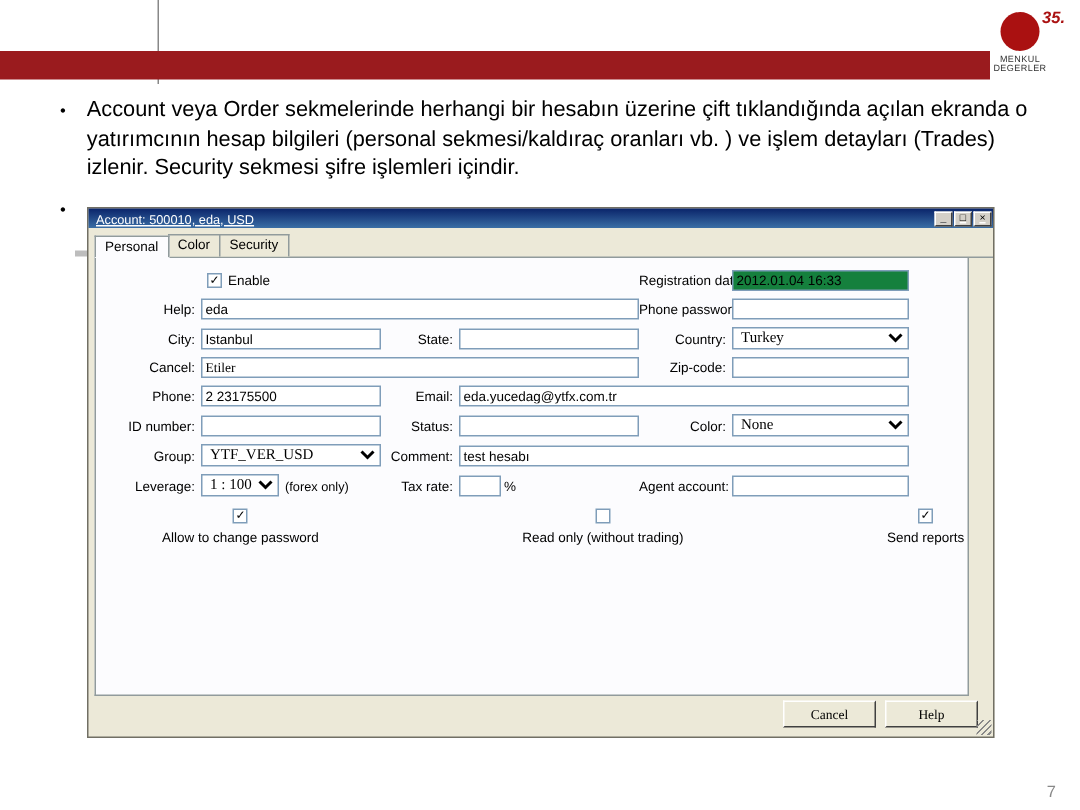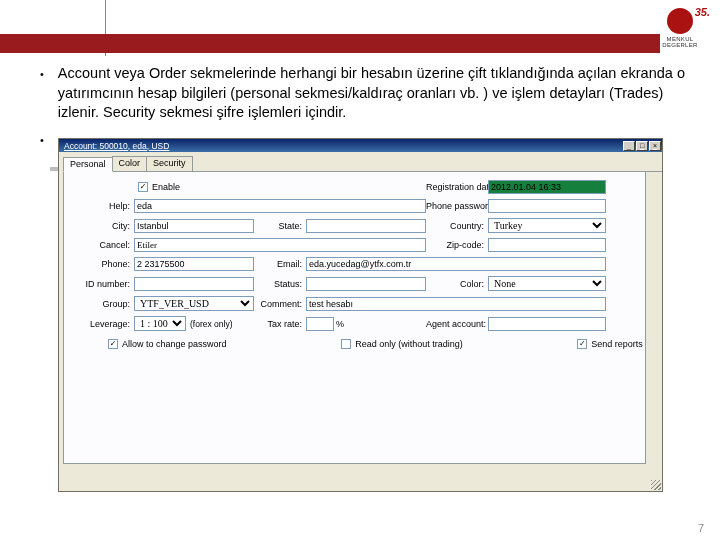--- a/index.html
+++ b/index.html
@@ -109,21 +109,21 @@
     height: 15px; border: 1px solid #7f9db9; background: #fff;
     font-size: 10px; font-family: Tahoma; width: 100%; padding-left:1px;
   }
   .row-enable { grid-column: 1 / span 2; display:flex; align-items:center; gap:4px; padding-left: 68px;}
   .chk { width: 10px; height: 10px; border:1px solid #7f9db9; background:#fff; display:inline-block;}
   .chk.on::after { content:'✓'; font-size:8px; line-height:8px; display:block; text-align:center;}
   .checks {
     display: flex; justify-content: space-between; width: 94%;
     margin: 8px 0 0 38px; font-size: 9px;
   }
-  .checks label { display:flex; align-items:center; gap:4px; }
+  .checks label { display:flex; align-items:center; gap:4px;flex-direction:column; }
   .fx { font-size: 8.5px; color:#000; padding-left:4px;}
   .tax .inp { width: 28px; }
   .pct { padding-left:2px;}
   .btnbar {
     position: absolute; bottom: 6px; right: 10px;
     display: flex; gap: 6px;
   }
   .wbtn {
     width: 62px; height: 18px;
     border: 1px solid #404040;
@@ -253,16 +253,20 @@
         <span class="chk"></span>
         <span>Read only (without trading)</span>
       </label>
       <label>
         <span class="chk on"></span>
         <span>Send reports</span>
       </label>
     </div>
   </div>
 
+  <div class="btnbar">
+    <button class="wbtn">Cancel</button>
+    <button class="wbtn">Help</button>
+  </div>
   <div class="resize"></div>
 </div>
 
 <div class="pagenum">7</div>
 
 </body></html>

